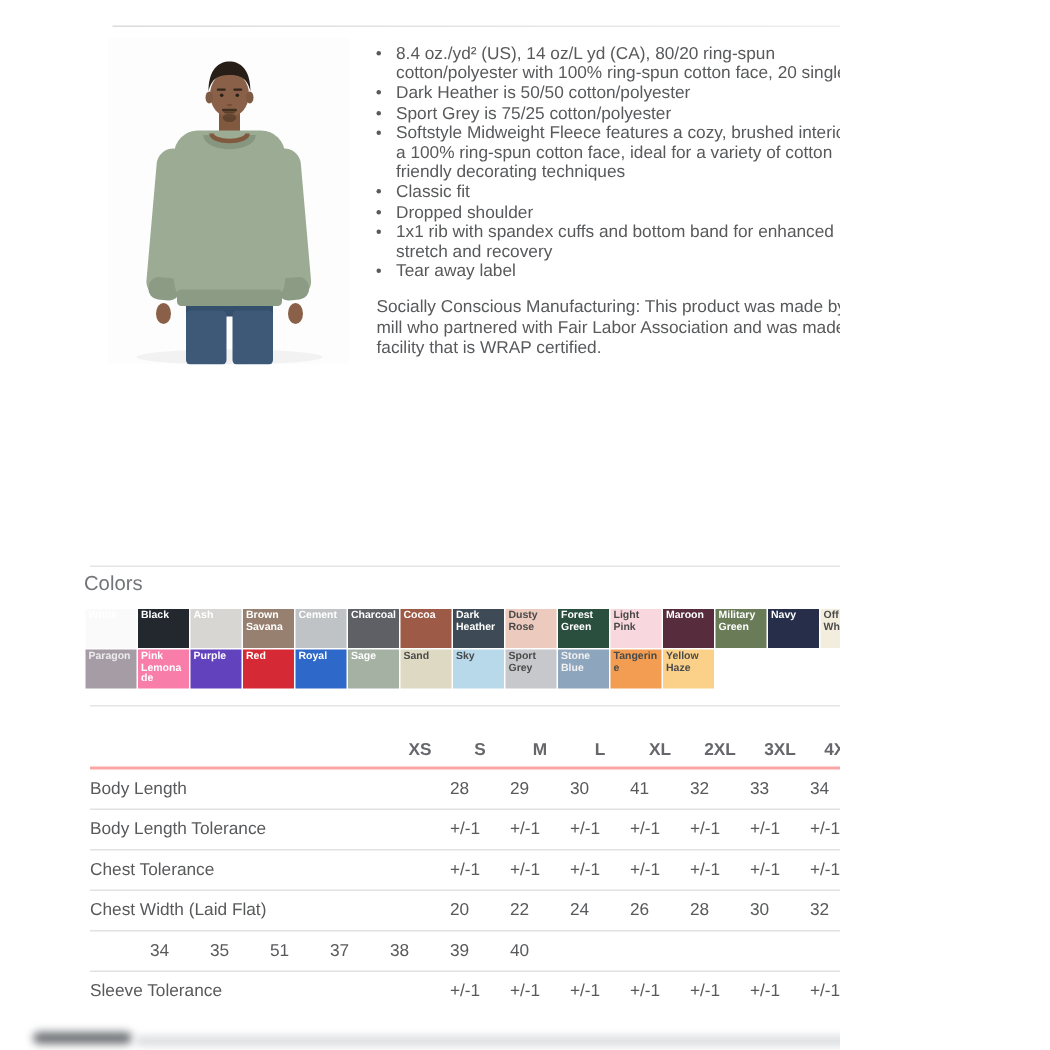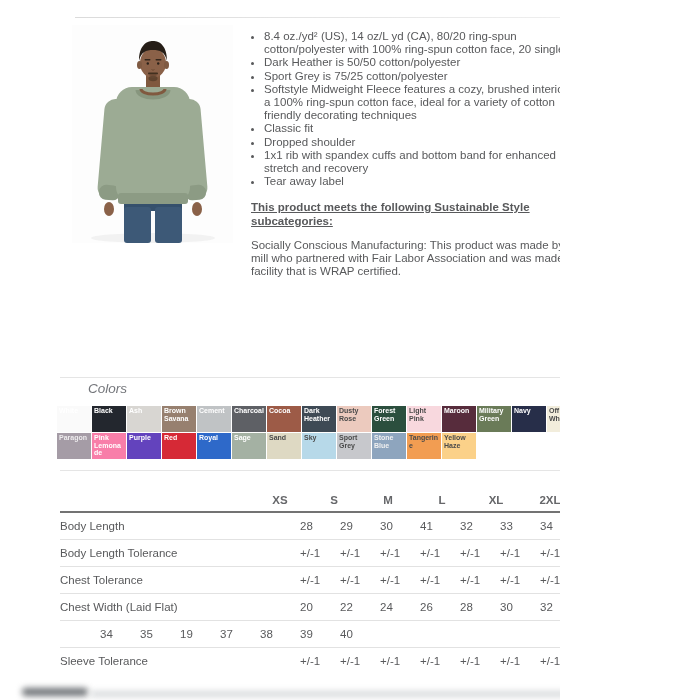--- a/index.html
+++ b/index.html
@@ -15,32 +15,32 @@
 
   .details{position:absolute;left:251px;top:30px;width:341px;color:#58595b;
            font-size:11.5px;line-height:13.2px;}
   .feat{margin:0;padding-left:13px;list-style:disc;}
   .feat li{margin:0;padding:0;}
   .feat.g2{margin-top:11px;}
   .sus-head{margin-top:13px;font-weight:bold;text-decoration:underline;}
   .sus-p{margin-top:11px;}
 
   .sec-head{position:absolute;color:#73757a;font-size:13.5px;font-weight:400;}
-  .colors-head{left:88px;top:381px;font-style:italic;}
+  .colors-head{left:56px;top:381px;}
   .fm-head{left:72px;top:477px;}
 
   .swatches{position:absolute;left:57px;top:406px;width:527px;}
   .swatch-row{display:flex;gap:1px;margin-bottom:1px;}
   .swatch{flex:0 0 34px;width:34px;height:26px;box-sizing:border-box;
           padding:1px 1px 0 2px;overflow:hidden;}
   .swatch-label{display:block;font-size:7px;line-height:7.6px;font-weight:bold;
                 word-break:break-word;}
 
   .table{position:absolute;left:60px;top:494px;width:528px;color:#58595b;font-size:11.5px;}
-  .t-head{display:flex;padding-left:200px;padding-bottom:5px;border-bottom:2px solid #737373;gap:14px;}
+  .t-head{display:flex;padding-left:200px;padding-bottom:5px;border-bottom:2px solid #fca5a5;}
   .th{flex:0 0 40px;width:40px;text-align:center;font-weight:bold;color:#66676a;}
   .t-row{display:flex;align-items:center;height:26px;}
   .t-row:not(:last-child){border-bottom:1px solid #e2e2e2;}
   .t-label{flex:0 0 200px;width:200px;}
   .t-cell{flex:0 0 40px;width:40px;text-align:left;}
 
   .bbar{position:absolute;border-radius:4px;}
   .bbar-left{left:22px;top:688px;width:66px;height:8px;background:#6e7276;filter:blur(3px);}
   .bbar-mid{left:90px;top:691px;width:533px;height:6px;background:#d6d9db;filter:blur(3px);}
   .bbar-right{left:616px;top:687px;width:88px;height:11px;background:#979a9f;filter:blur(4px);}
@@ -97,21 +97,20 @@
 
     <li>8.4 oz./yd² (US), 14 oz/L yd (CA), 80/20 ring-spun cotton/polyester with 100% ring-spun cotton face, 20 singles</li>
         <li>Dark Heather is 50/50 cotton/polyester</li>
         <li>Sport Grey is 75/25 cotton/polyester</li>
         <li>Softstyle Midweight Fleece features a cozy, brushed interior and a 100% ring-spun cotton face, ideal for a variety of cotton friendly decorating techniques</li>
         <li>Classic fit</li>
         <li>Dropped shoulder</li>
         <li>1x1 rib with spandex cuffs and bottom band for enhanced stretch and recovery</li>
         <li>Tear away label</li>
       </ul>
-    <div class="sus-head">This product meets the following Sustainable Style subcategories:</div>
     <div class="sus-p">Socially Conscious Manufacturing: This product was made by a mill who partnered with Fair Labor Association and was made in a facility that is WRAP certified.</div>
   </div>
 
   <div class="hr hr-2"></div>
   <div class="sec-head colors-head">Colors</div>
 
   <div class="swatches">
     <div class="swatch-row">
 
         <div class="swatch" style="background-color: rgb(250, 250, 250);">
@@ -287,21 +286,21 @@
           <div class="t-cell">26</div>
           <div class="t-cell">28</div>
           <div class="t-cell">30</div>
           <div class="t-cell">32</div>
         </div>
 
         <div class="t-row">
           <div class="t-cell"></div>
           <div class="t-cell">34</div>
           <div class="t-cell">35</div>
-          <div class="t-cell">19</div>
+          <div class="t-cell">51</div>
           <div class="t-cell">37</div>
           <div class="t-cell">38</div>
           <div class="t-cell">39</div>
           <div class="t-cell">40</div>
         </div>
 
         <div class="t-row">
           <div class="t-label">Sleeve Tolerance</div>
           <div class="t-cell"></div>
           <div class="t-cell">+/-1</div>

